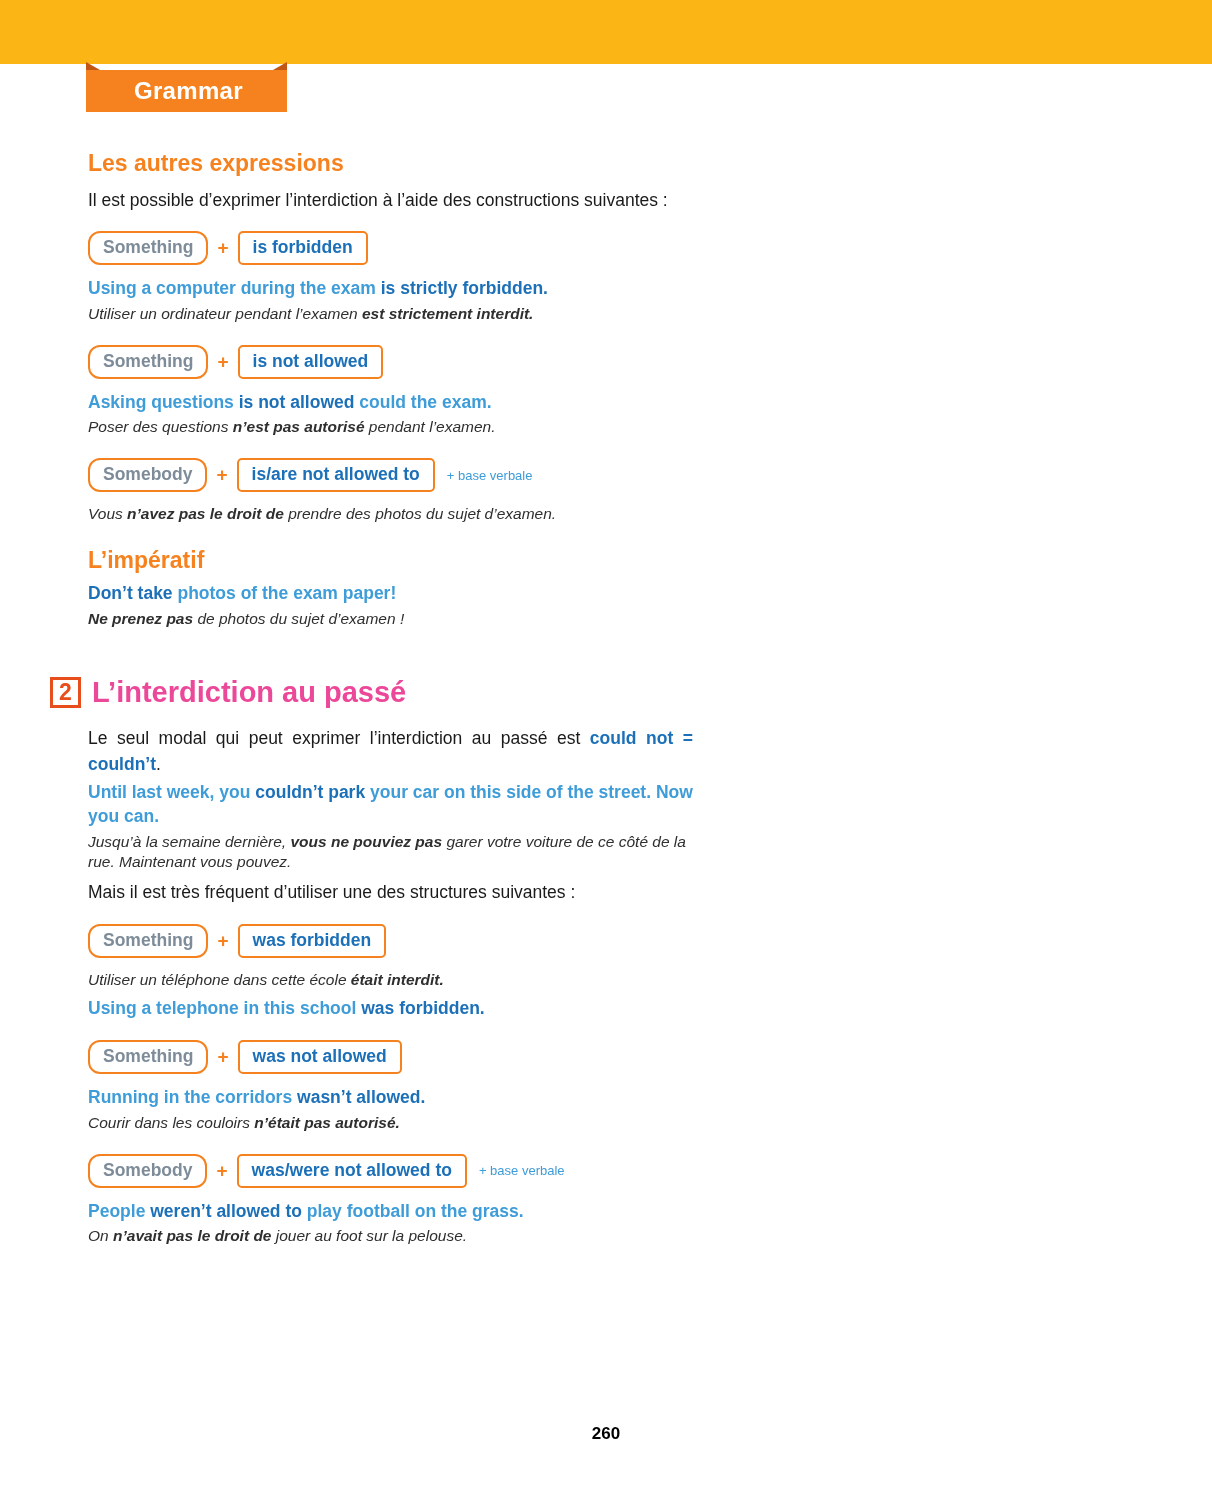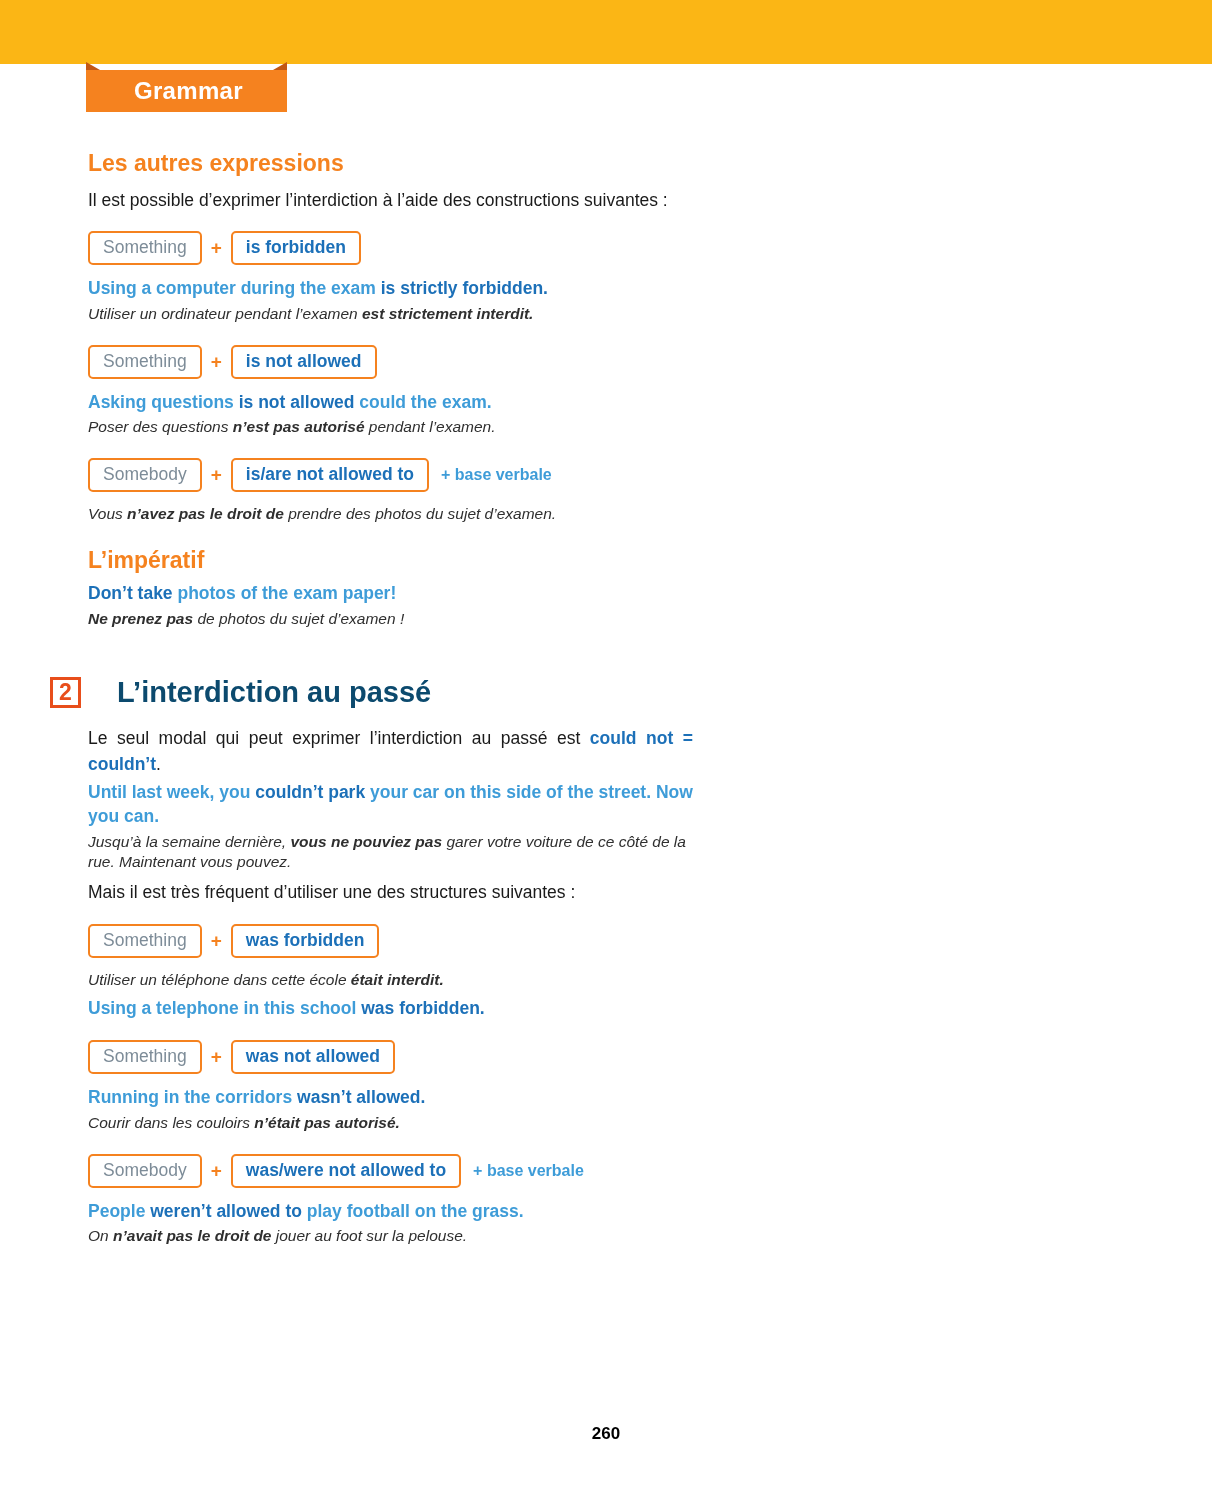--- a/index.html
+++ b/index.html
@@ -94,24 +94,24 @@
   }
   .fbox {
     border: 2px solid #F5821F;
     border-radius: 5px;
     background: #ffffff;
     padding: 4px 13px 5px;
     font-size: 17.5px;
     line-height: 1.2;
     white-space: nowrap;
   }
-  .fbox.subject { color: #7D8C98; font-weight: normal; }
+  .fbox.subject { color: #7D8C98; font-weight: bold; border-radius: 12px; }
   .fbox.verb    { color: #1C70B8; font-weight: bold; }
   .plus { color: #F5821F; font-weight: bold; font-size: 19px; }
-  .suffix { color: #3E9CD8; font-weight: bold; font-size: 16px; margin-left: 3px; white-space: nowrap; }
+  .suffix { color: #3E9CD8; font-weight: normal; font-size: 13px; margin-left: 3px; white-space: nowrap; }
   .suffix:empty { display: none; }
 
   .example { font-size: 17.5px; line-height: 1.35; }
   .example.en { color: #3E9CD8; font-weight: bold; margin: 0 0 3px; }
   .example.en .b { color: #1C70B8; }
   .example.fr {
     color: #2F2F2F;
     font-style: italic;
     font-size: 15.5px;
     line-height: 1.35;
@@ -133,24 +133,23 @@
     color: #E84E1B;
     font-weight: bold;
     font-size: 23px;
     display: flex;
     align-items: center;
     justify-content: center;
     background: #ffffff;
     flex: 0 0 auto;
   }
   .sec-title {
-    color: #0c4a6e;
+    color: #ec4899;
     font-size: 29px;
     font-weight: bold;
-    margin-left: 25px;
   }
 
   .footer {
     position: absolute;
     bottom: 56px;
     left: 0; right: 0;
     text-align: center;
   }
   .page-number {
     font-weight: bold;

